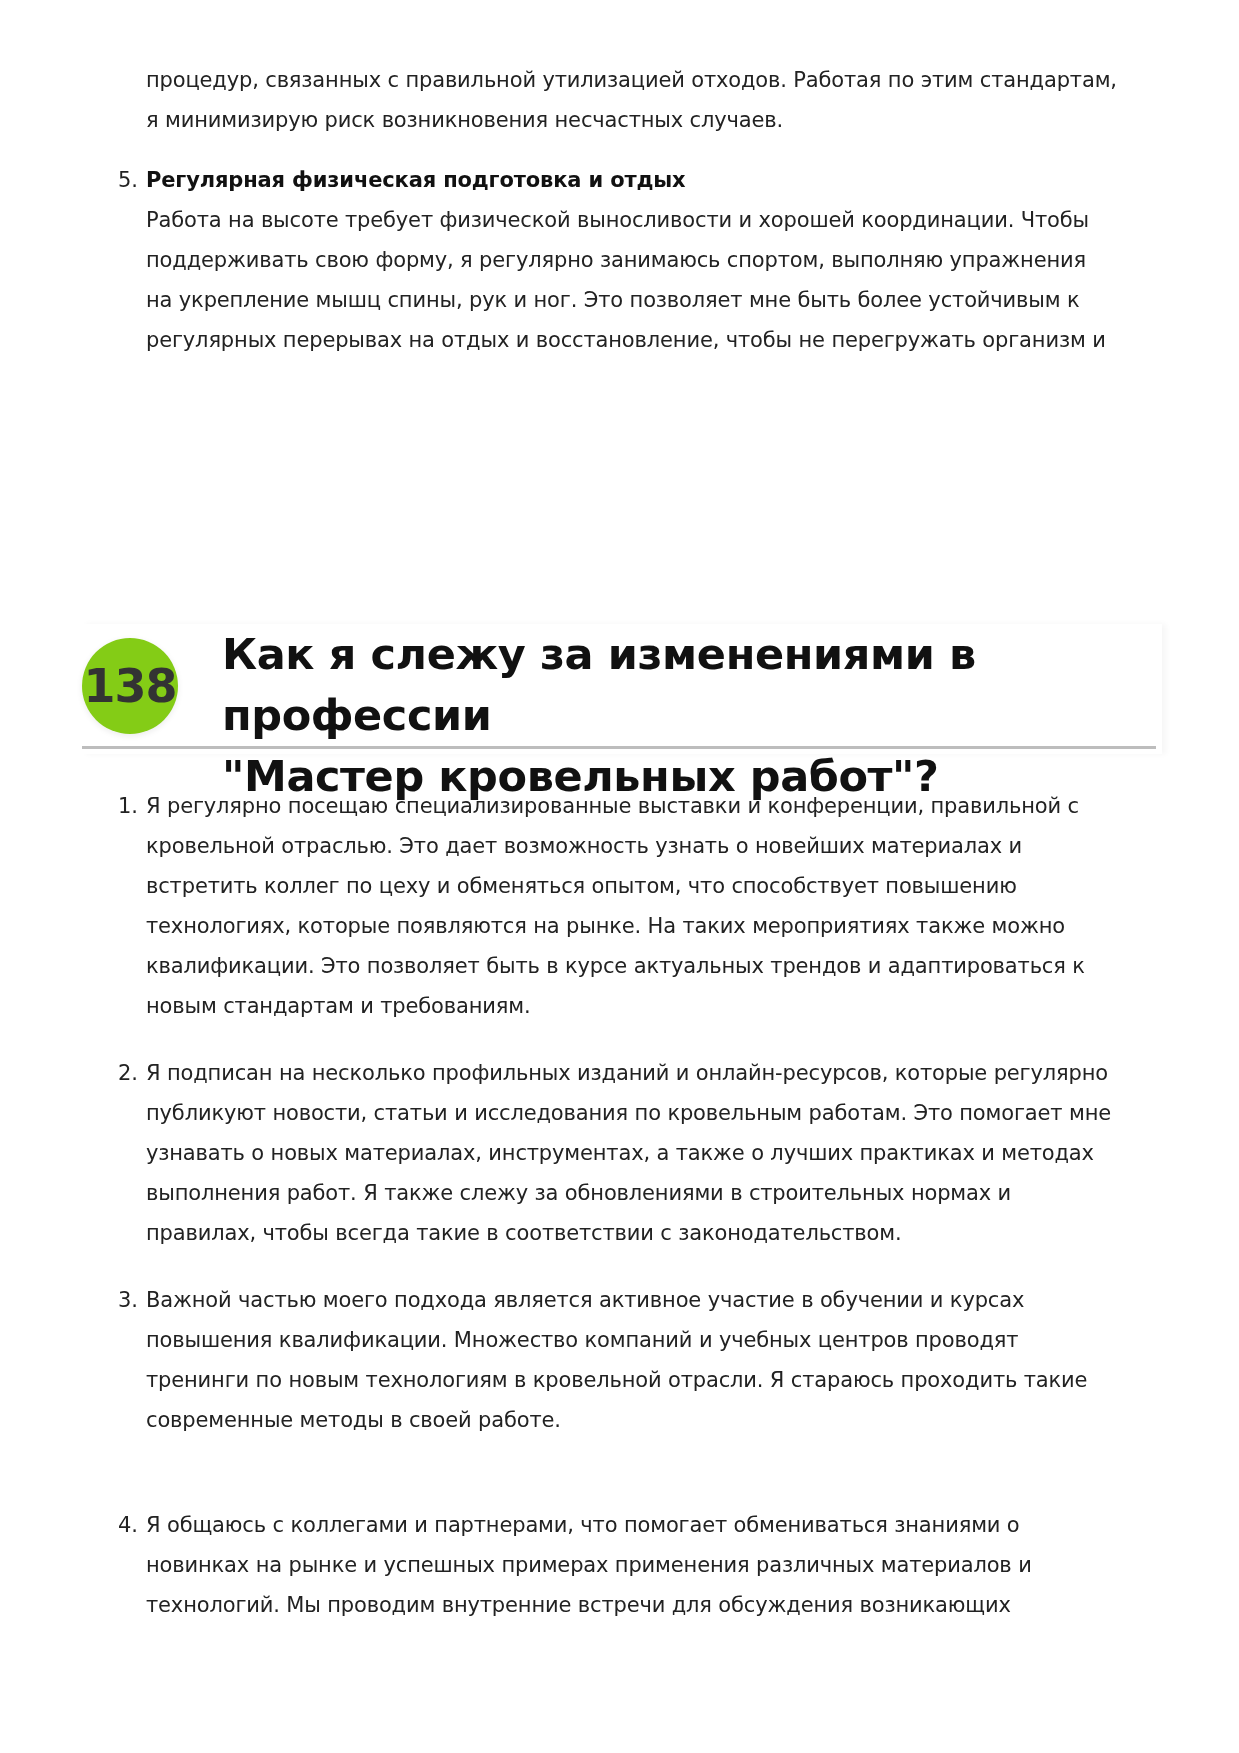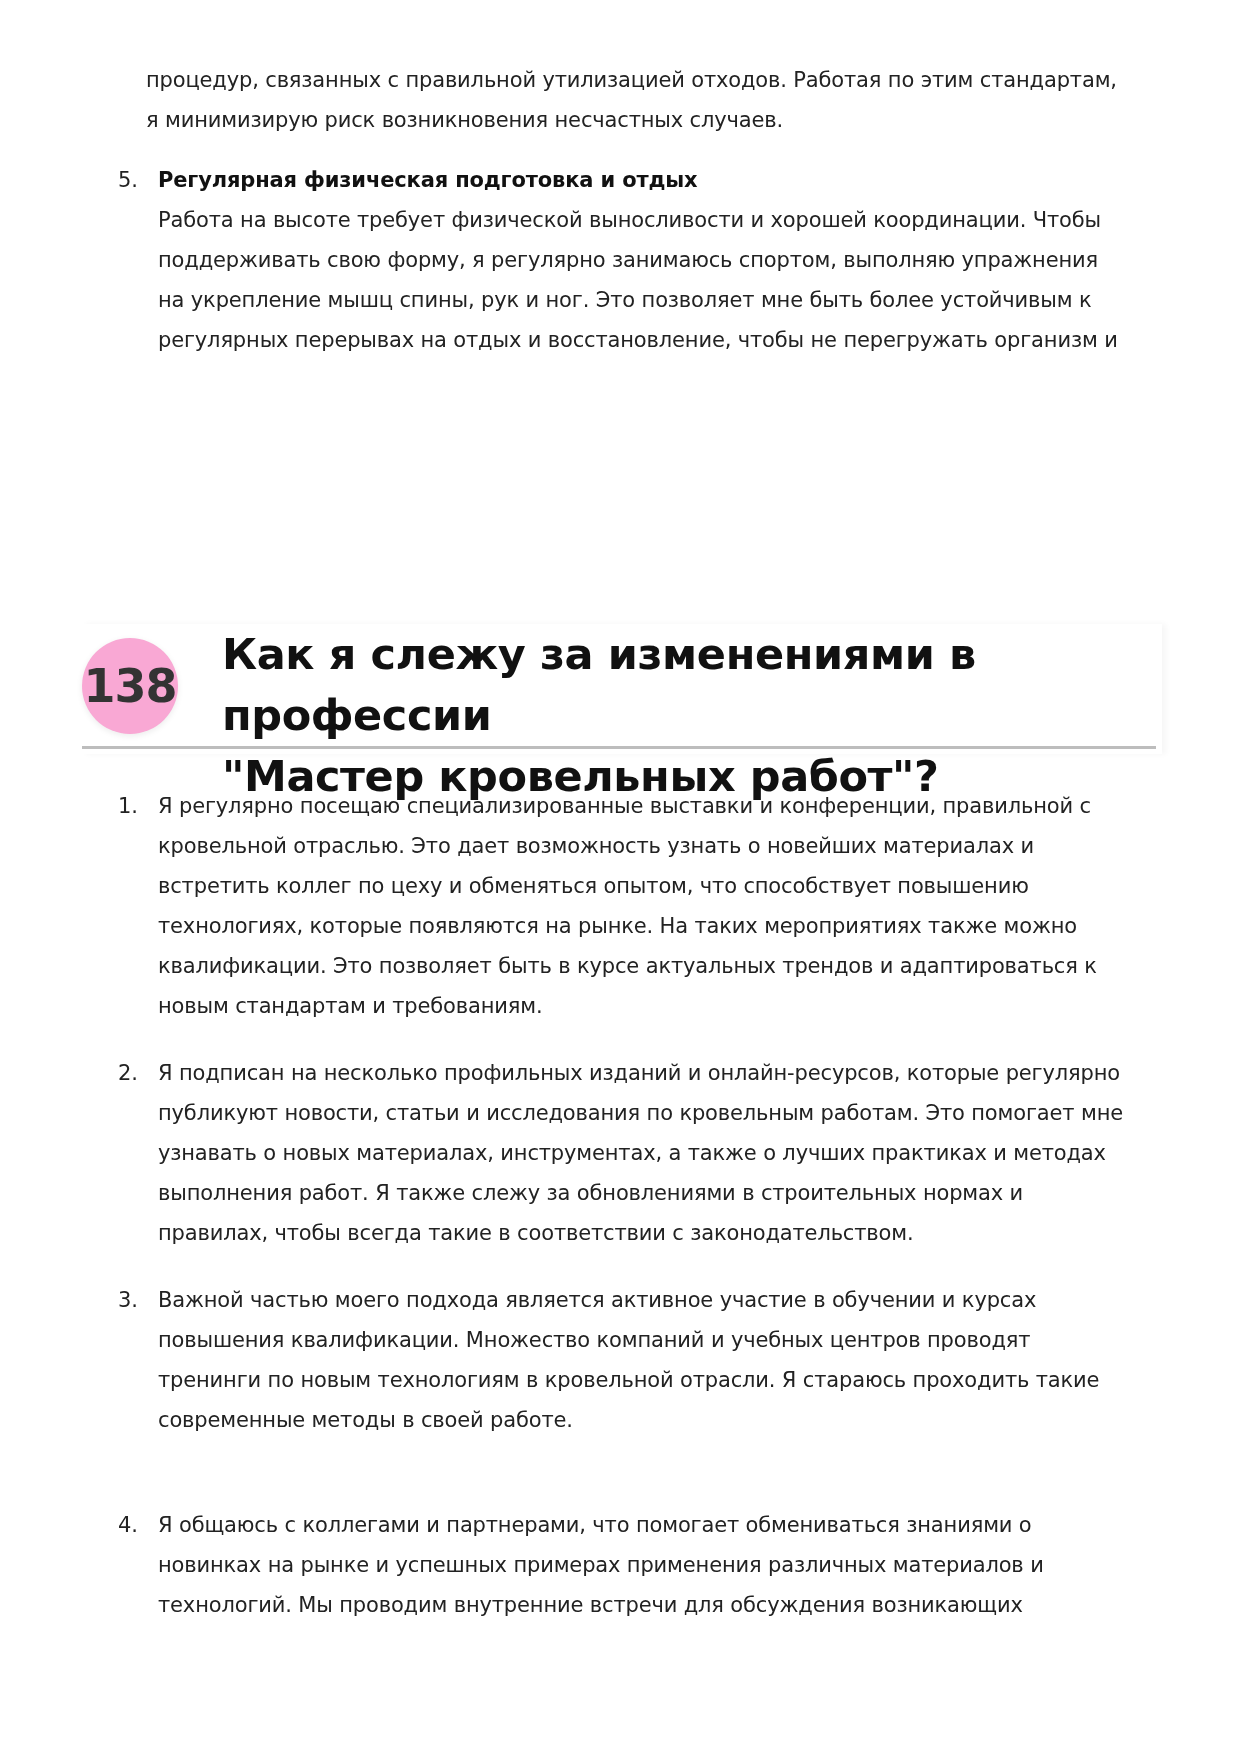--- a/index.html
+++ b/index.html
@@ -40,21 +40,21 @@
       letter-spacing: -0.15px;
     }
     .list-item .num {
       position: absolute;
       left: 0;
       top: 0;
       width: 28px;
       text-align: left;
     }
     .list-item .body {
-      margin-left: 40px;
+      margin-left: 28px;
     }
     .list-item .bold {
       font-weight: bold;
       color: #111111;
     }
     .header-block {
       position: absolute;
       left: 82px;
       top: 624px;
       width: 1080px;
@@ -114,21 +114,21 @@
     <div class="body">
       <div class="bold">Регулярная физическая подготовка и отдых</div>
       <div>Работа на высоте требует физической выносливости и хорошей координации. Чтобы</div>
       <div>поддерживать свою форму, я регулярно занимаюсь спортом, выполняю упражнения</div>
       <div>на укрепление мышц спины, рук и ног. Это позволяет мне быть более устойчивым к</div>
       <div>регулярных перерывах на отдых и восстановление, чтобы не перегружать организм и</div>
     </div>
   </div>
 
   <div class="header-block">
-    <div class="badge" style="background: #f9a8d4;">138</div>
+    <div class="badge" style="background: #84cc16;">138</div>
     <div class="header-title">
       <div>Как я слежу за изменениями в профессии</div>
       <div>"Мастер кровельных работ"?</div>
     </div>
   </div>
   <div class="divider"></div>
 
   <div class="list-item" style="top:786px;">
     <span class="num">1.</span>
     <div class="body">

